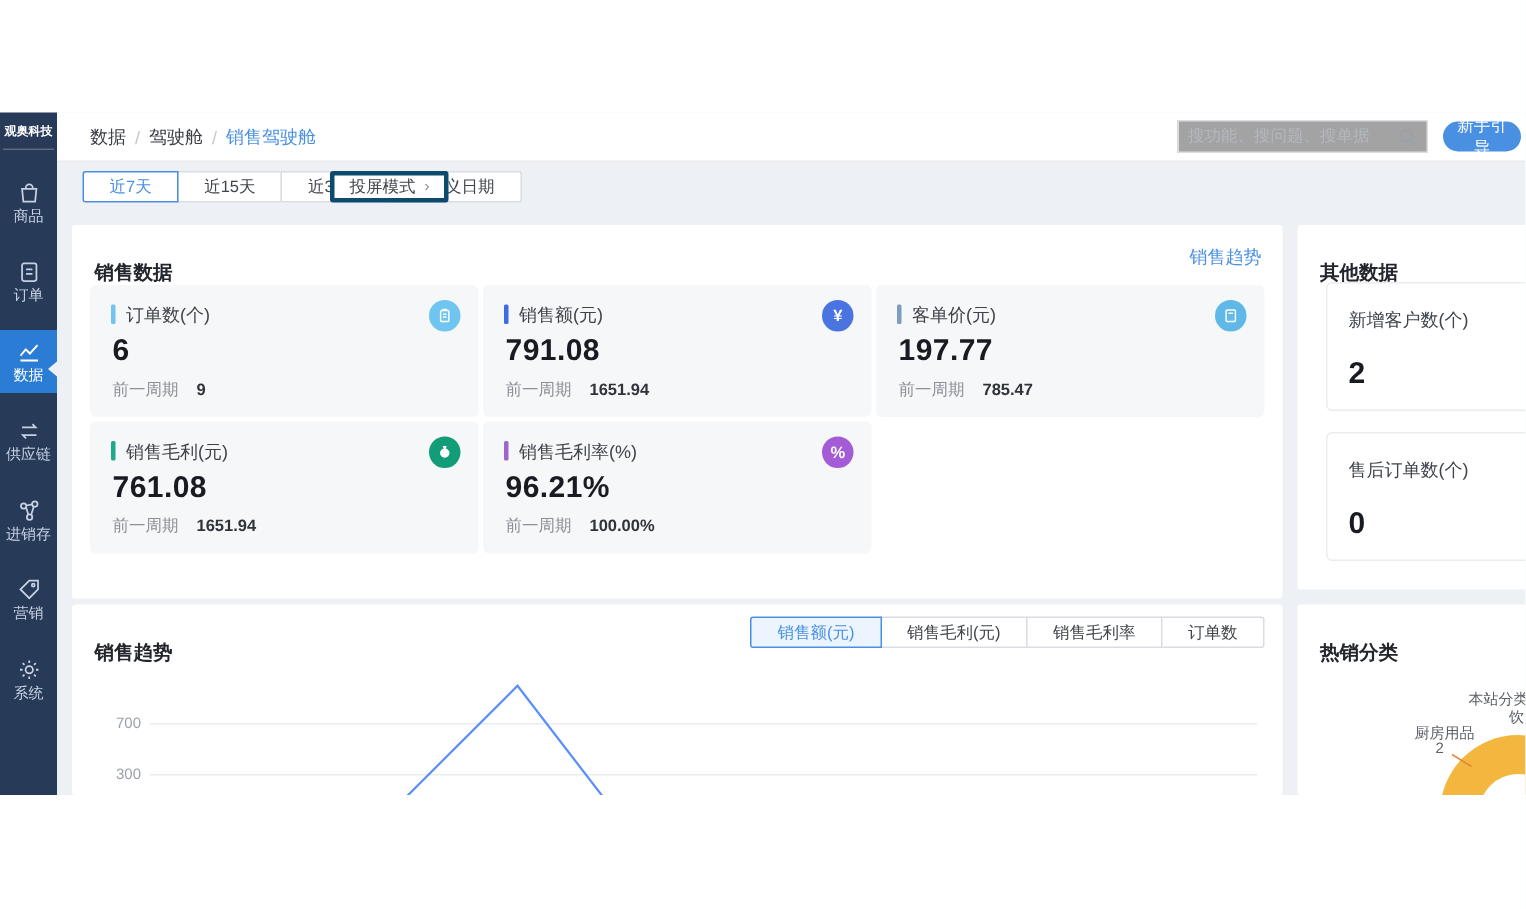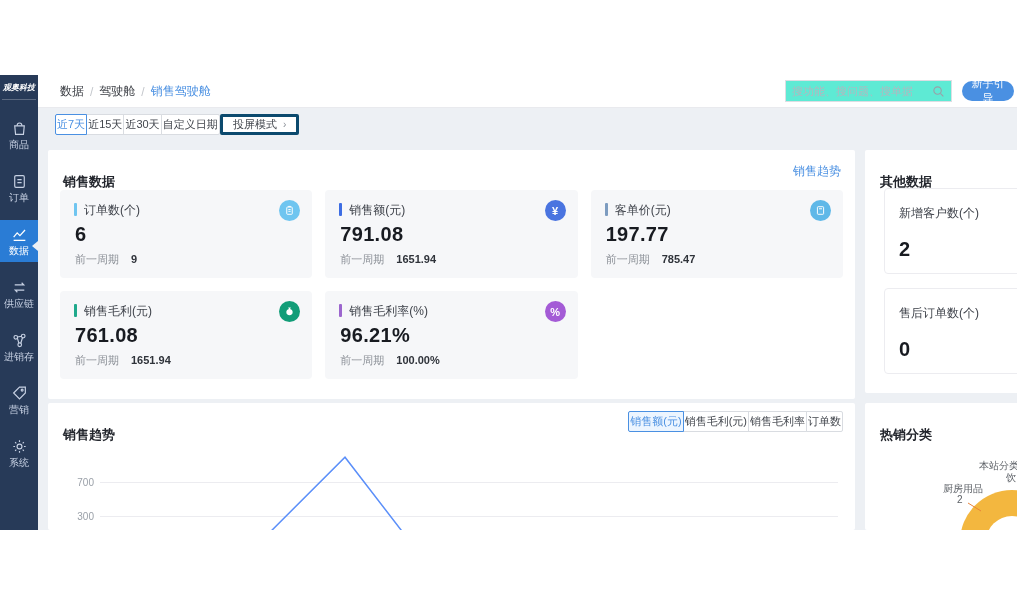--- a/index.html
+++ b/index.html
@@ -3,70 +3,70 @@
 <meta charset="utf-8">
 <style>
   html,body{margin:0;padding:0;background:#fff;}
   .canvas{position:relative;width:1017px;height:606px;background:#ffffff;overflow:hidden;
           font-family:"Liberation Sans","DejaVu Sans",sans-serif;-webkit-font-smoothing:antialiased;}
   .app{position:absolute;left:0;top:75px;width:1017px;height:455px;background:#edf0f4;}
 
   
   .sidebar{position:absolute;left:0;top:0;width:38px;height:455px;background:#273a58;display:flex;flex-direction:column;align-items:center;z-index:2;}
   .logo{width:34px;height:24px;display:flex;align-items:center;justify-content:center;
-        font-size:8px;font-weight:bold;font-style:italic;color:#fff;border-bottom:1px solid rgba(255,255,255,.25);white-space:nowrap;}
+        font-size:8px;font-weight:bold;color:#fff;border-bottom:1px solid rgba(255,255,255,.25);white-space:nowrap;}
   .nav{margin-top:14px;display:flex;flex-direction:column;width:100%;}
   .nav-item{display:flex;flex-direction:column;align-items:center;gap:2px;padding:6px 0;margin-bottom:11px;
             color:#c7d1e3;font-size:10px;line-height:11px;cursor:pointer;text-align:center;}
   .nav-item svg{display:block;}
   .nav-item.active{background:#2a7cd5;color:#ffffff;}
   .notch{position:absolute;left:32px;top:166px;width:0;height:0;border-top:5px solid transparent;
          border-bottom:5px solid transparent;border-right:6px solid #edf0f4;z-index:3;}
 
   
   .topbar{position:absolute;left:38px;top:0;width:979px;height:33px;background:#fff;border-bottom:1px solid #e9eaee;box-sizing:border-box;}
   .breadcrumb{position:absolute;left:22px;top:0;height:33px;display:flex;align-items:center;gap:6px;font-size:12px;color:#3a3d43;}
   .bc-sep{color:#c4c7cc;}
   .bc-active{color:#4a90e2;}
-  .searchbox{position:absolute;left:747px;top:5px;width:167px;height:22px;border:1px solid #dcdee3;background:#5eead4;
+  .searchbox{position:absolute;left:747px;top:5px;width:167px;height:22px;border:1px solid #dcdee3;background:#a3a3a3;
              display:flex;align-items:center;box-sizing:border-box;}
   .searchbox input{border:0;outline:0;flex:1;min-width:0;font-size:11px;padding:0 6px;color:#333;background:transparent;
                    font-family:"Liberation Sans","DejaVu Sans",sans-serif;}
   .searchbox input::placeholder{color:#b3b7bf;}
   .searchbox .mag{margin-right:6px;flex:0 0 auto;display:flex;}
   .guide-btn{position:absolute;left:924px;top:6px;width:52px;height:20px;background:#4a90e2;color:#fff;border:0;
              border-radius:10px;font-size:11px;display:flex;align-items:center;justify-content:center;cursor:pointer;
              font-family:"Liberation Sans","DejaVu Sans",sans-serif;}
 
   
   .tabbar{position:absolute;left:38px;top:33px;width:979px;height:42px;}
   .seg{position:absolute;display:flex;}
   .seg-dates{left:17px;top:6px;}
-  .seg-btn{height:21px;padding:0 1px;font-size:11px;background:#fff;border:1px solid #d9dce1;color:#41454c;
+  .seg-btn{height:21px;padding:0 17px;font-size:11px;background:#fff;border:1px solid #d9dce1;color:#41454c;
            display:flex;align-items:center;margin-left:-1px;cursor:pointer;white-space:nowrap;
            font-family:"Liberation Sans","DejaVu Sans",sans-serif;}
   .seg-btn:first-child{margin-left:0;border-radius:2px 0 0 2px;}
   .seg-btn:last-child{border-radius:0 2px 2px 0;}
   .seg-btn.active{border-color:#4a90e2;color:#4a90e2;z-index:1;background:#fff;}
   .screen-btn{position:absolute;left:182px;top:6px;height:21px;padding:0 10px;font-size:11px;background:#fff;
               border:3px solid #0c4a6e;border-radius:2px;color:#41454c;display:flex;align-items:center;gap:6px;cursor:pointer;
               font-family:"Liberation Sans","DejaVu Sans",sans-serif;}
   .screen-btn .chev{color:#8a8f97;font-size:10px;}
 
   
   .panel{position:absolute;background:#fff;border-radius:2px;}
   .sales-panel{left:48px;top:75px;width:807px;height:249px;}
   .trend-panel{left:48px;top:328px;width:807px;height:127px;overflow:hidden;}
   .other-panel{left:865px;top:75px;width:180px;height:243px;overflow:hidden;}
   .hot-panel{left:865px;top:328px;width:180px;height:127px;overflow:hidden;}
   .panel-title{position:absolute;left:15px;top:12px;font-size:13px;font-weight:bold;color:#23262d;}
   .settings-link{position:absolute;right:14px;top:13px;font-size:12px;color:#4a90e2;text-decoration:none;cursor:pointer;}
 
   
-  .cards{position:absolute;left:12px;top:40px;width:783px;display:grid;grid-template-columns:repeat(3,1fr);gap:13px;}
+  .cards{position:absolute;left:12px;top:40px;width:783px;display:grid;grid-template-columns:repeat(3,1fr);gap:3px;}
   .stat-card{height:88px;background:#f6f7f9;border-radius:4px;position:relative;box-sizing:border-box;}
   .stat-bar{position:absolute;left:14px;top:13px;width:3px;height:13px;border-radius:1px;background:#6fc5f0;}
   .stat-title{position:absolute;left:24px;top:12px;font-size:12px;color:#3f434b;}
   .stat-icon{position:absolute;right:12px;top:10px;width:21px;height:21px;border-radius:50%;background:#6fc5f0;
              display:flex;align-items:center;justify-content:center;color:#fff;font-size:11px;font-weight:bold;}
   .stat-value{position:absolute;left:15px;top:33px;font-size:20px;font-weight:bold;color:#181b21;letter-spacing:.3px;}
   .stat-prev{position:absolute;left:15px;bottom:11px;font-size:11px;color:#8b9097;}
   .stat-prev b{color:#2f333a;margin-left:12px;font-weight:bold;}
 
   

